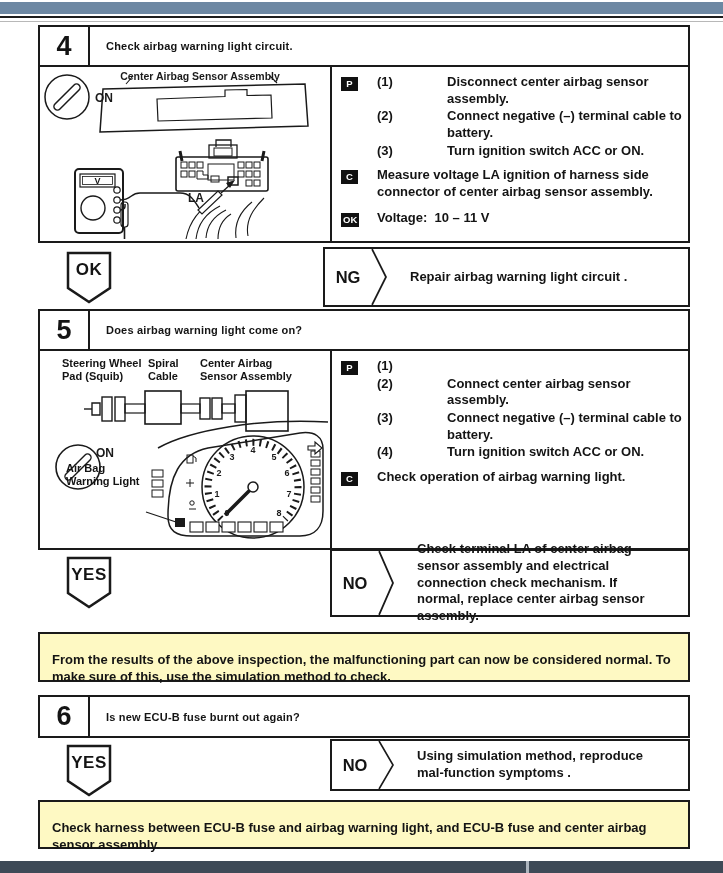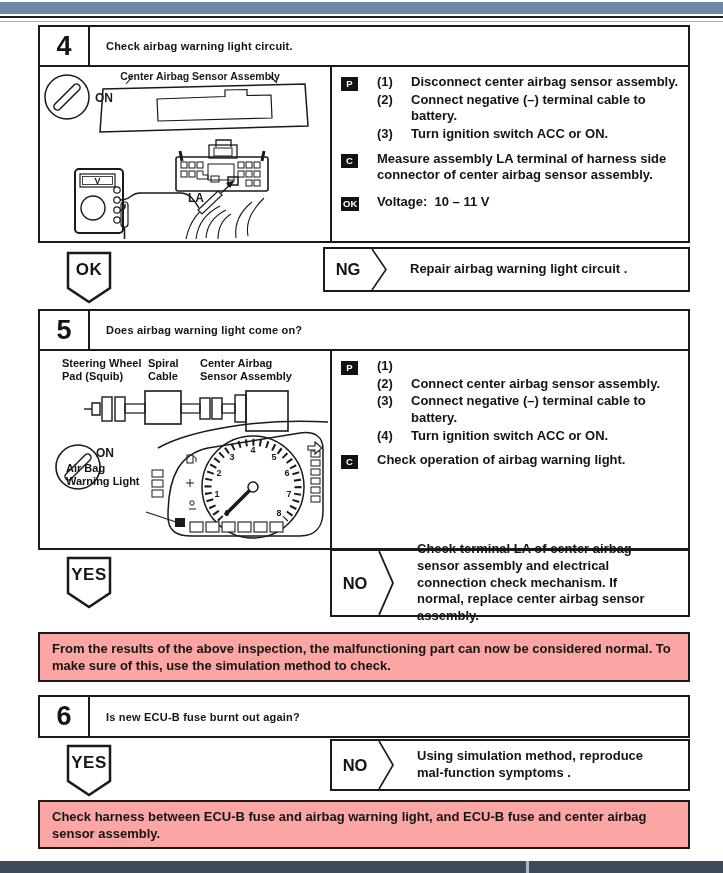--- a/index.html
+++ b/index.html
@@ -22,32 +22,32 @@
   .step-title { flex:1; display:flex; align-items:center; padding-left:16px; font-size:11px; font-weight:700; letter-spacing:0.2px; }
   .v-divider { position:absolute; bottom:0; width:0; border-left:2px solid #1a1a1a; }
   
   .instr { position:absolute; font-size:13px; font-weight:700; line-height:1.28; }
   .irow { display:flex; margin-bottom:7px; }
   .badge-col { width:36px; flex:none; padding-top:1px; }
   .badge { display:inline-block; min-width:17px; height:14px; line-height:14px; background:#111; color:#fff; font-size:9.5px; font-weight:700; text-align:center; padding:0 2px; }
   .icontent { flex:1; }
   .num-item { display:flex; margin-bottom:1px; }
   .mk { width:34px; flex:none; }
-  .it { flex:1; }
+  .it { flex:1;margin-left:36px; }
   .voltage { white-space:pre-wrap; }
   
   .shield { position:absolute; width:46px; height:54px; }
   .shield svg { position:absolute; left:0; top:0; }
   .shield-label { position:absolute; left:0; right:0; top:9px; text-align:center; font-size:17px; font-weight:700; letter-spacing:0.5px; }
   .result-box { position:absolute; border:2px solid #1a1a1a; background:#fff; display:flex; align-items:center; }
   .r-label { width:46px; flex:none; text-align:center; font-size:16.5px; font-weight:700; }
   .r-chev { flex:none; width:17px; height:100%; }
   .r-text { flex:1; font-size:13px; font-weight:700; line-height:1.28; padding:4px 24px 4px 22px; }
   
-  .note-box { position:absolute; border:2px solid #1a1a1a; background:#fca5a5; padding:7px 12px; font-size:13px; font-weight:700; line-height:1.3; }
+  .note-box { position:absolute; border:2px solid #1a1a1a; background:#fef9c3; padding:18px 12px; font-size:13px; font-weight:700; line-height:1.3; }
   
   .diag { position:absolute; }
   .diag-label { position:absolute; font-size:11px; font-weight:700; line-height:1.2; white-space:pre-line; }
   text.svg-on { font:700 12px "Liberation Sans",sans-serif; fill:#1a1a1a; }
   text.svg-sm { font:700 10.5px "Liberation Sans",sans-serif; fill:#1a1a1a; }
   text.svg-v  { font:700 9px "Liberation Sans",sans-serif; fill:#1a1a1a; }
   text.svg-la { font:700 12px "Liberation Sans",sans-serif; fill:#1a1a1a; }
   text.tnum   { font:700 9px "Liberation Sans",sans-serif; fill:#1a1a1a; }
 </style>
 </head>
@@ -151,35 +151,35 @@
             <span class="it">Connect negative (–) terminal cable to battery.</span>
           </div>
         <div class="num-item">
             <span class="mk">(3)</span>
             <span class="it">Turn ignition switch ACC or ON.</span>
           </div>
       </div>
     </div>
     <div class="irow">
       <div class="badge-col"><span class="badge">C</span></div>
-      <div class="icontent">Measure assembly LA terminal of harness side connector of center airbag sensor assembly.</div>
+      <div class="icontent">Measure voltage LA ignition of harness side connector of center airbag sensor assembly.</div>
     </div>
     <div class="irow" style="margin-top:10px">
       <div class="badge-col"><span class="badge">OK</span></div>
       <div class="icontent voltage">Voltage:  10 – 11 V</div>
     </div>
   </div>
 
   <div class="shield" style="left:66px;top:251px">
     <svg width="46" height="54" viewBox="0 0 46 54">
         <polygon points="2,2 44,2 44,37 23,51 2,37" fill="#fff" stroke="#1a1a1a" stroke-width="2.5"></polygon>
       </svg>
     <div class="shield-label">OK</div>
   </div>
-  <div class="result-box" style="left:323px;top:247px;width:367px;height:45px">
+  <div class="result-box" style="left:323px;top:247px;width:367px;height:60px">
     <div class="r-label">NG</div>
     <svg class="r-chev" viewBox="0 0 17 40" preserveAspectRatio="none">
         <polyline points="1,0 15,20 1,40" fill="none" stroke="#1a1a1a" stroke-width="1.6"></polyline>
       </svg>
     <div class="r-text">Repair airbag warning light circuit .</div>
   </div>
 
   <div class="step-box" style="left:38px;top:309px;width:652px;height:241px">
     <div class="step-header">
       <div class="step-num">5</div>

